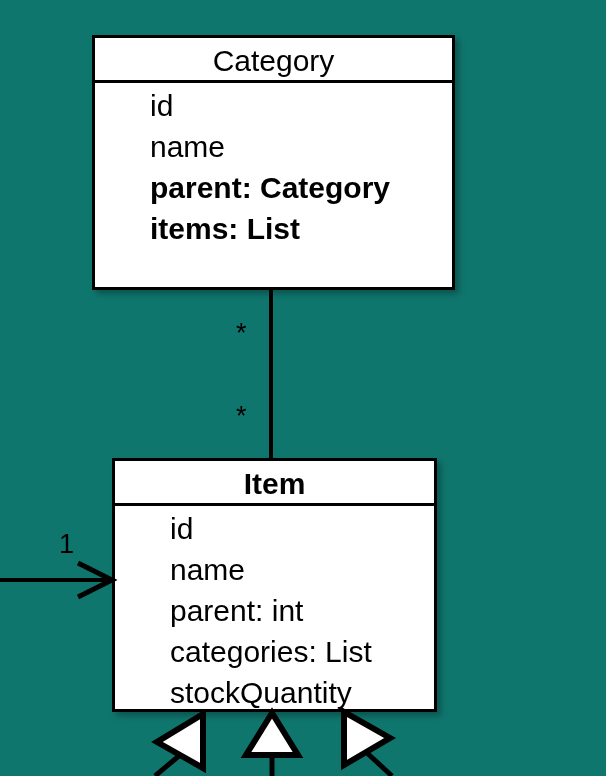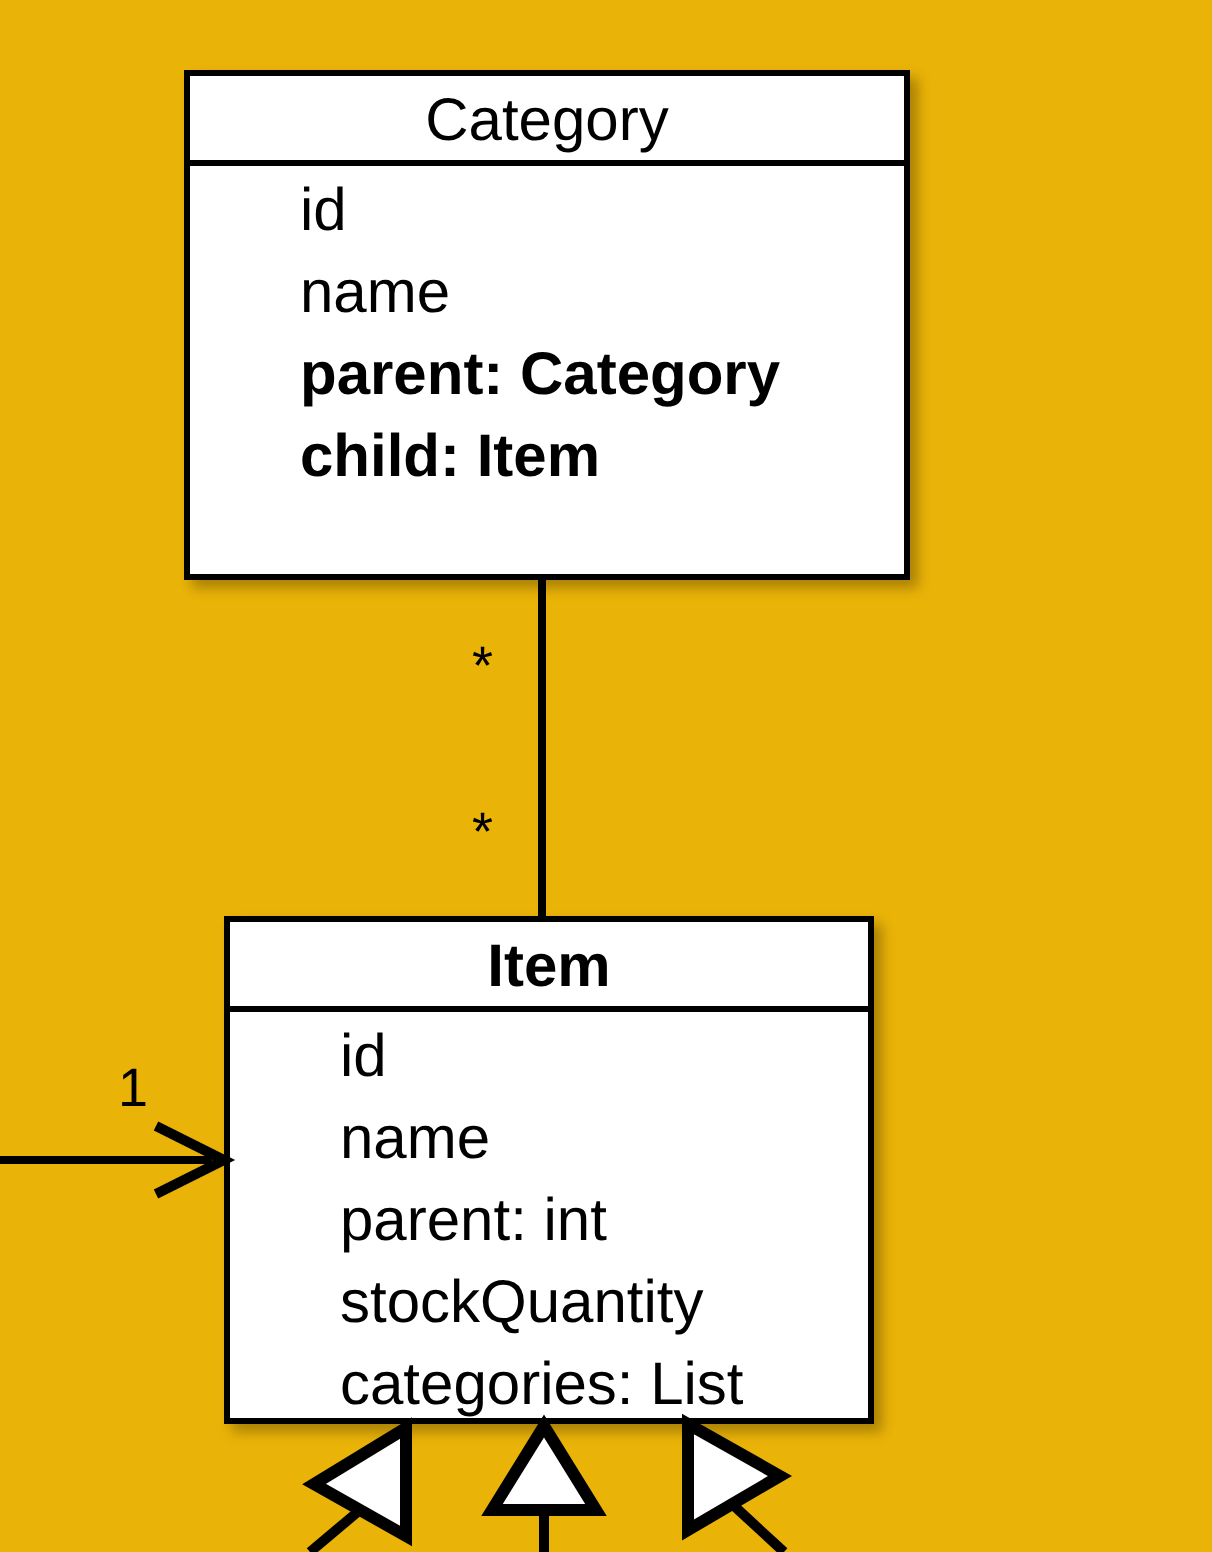--- a/index.html
+++ b/index.html
@@ -4,21 +4,21 @@
 <style>
   html, body {
     margin: 0;
     padding: 0;
     background: #ffffff;
   }
   #canvas {
     position: relative;
     width: 606px;
     height: 776px;
-    background: #eab308;
+    background: #0f766e;
     overflow: hidden;
     font-family: "Liberation Sans", sans-serif;
   }
 
   
   .uml-class {
     position: absolute;
     background: #ffffff;
     border: 3px solid #000000;
     box-sizing: border-box;
@@ -124,38 +124,38 @@
 <body>
 
 <div id="canvas">
 
   <div class="uml-class" id="class-category">
     <div class="uml-header">Category</div>
     <div class="uml-body">
       <div class="uml-attr normal">id</div>
       <div class="uml-attr normal">name</div>
       <div class="uml-attr bold">parent: Category</div>
-      <div class="uml-attr bold">child: Item</div>
+      <div class="uml-attr bold">items: List</div>
     </div>
   </div>
 
   <div class="conn-line" id="assoc-vertical-line"></div>
 
   <div class="mult-label" id="mult-star-top">*</div>
 
   <div class="mult-label" id="mult-star-bottom">*</div>
 
   <div class="uml-class" id="class-item">
     <div class="uml-header">Item</div>
     <div class="uml-body">
       <div class="uml-attr normal">id</div>
       <div class="uml-attr normal">name</div>
       <div class="uml-attr normal">parent: int</div>
+      <div class="uml-attr normal">categories: List</div>
       <div class="uml-attr normal">stockQuantity</div>
-      <div class="uml-attr normal">categories: List</div>
     </div>
   </div>
 
   <div class="mult-label" id="mult-one-left">1</div>
 
   <svg class="svg-layer" viewBox="0 0 606 776" xmlns="http://www.w3.org/2000/svg">
 
     <g>
       <line x1="0" y1="580" x2="106" y2="580" stroke="#000000" stroke-width="4"></line>
       <polyline points="78,563 112,580 78,597" fill="none" stroke="#000000" stroke-width="5" stroke-linecap="butt" stroke-linejoin="miter"></polyline>

